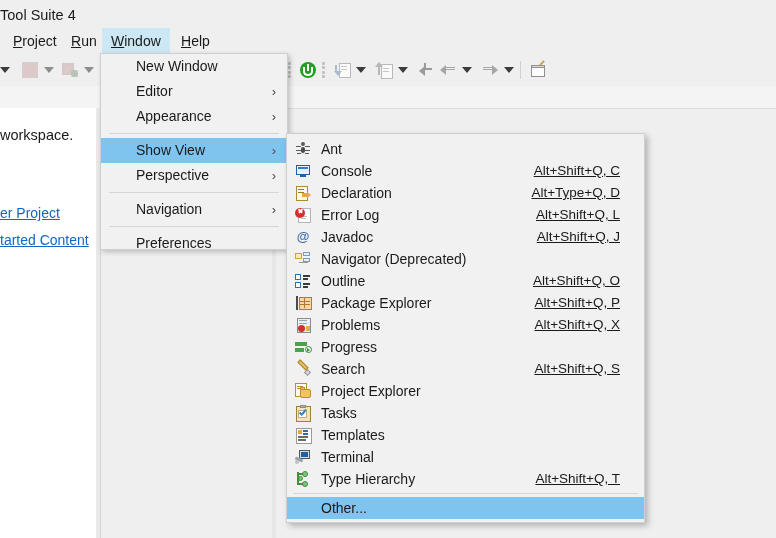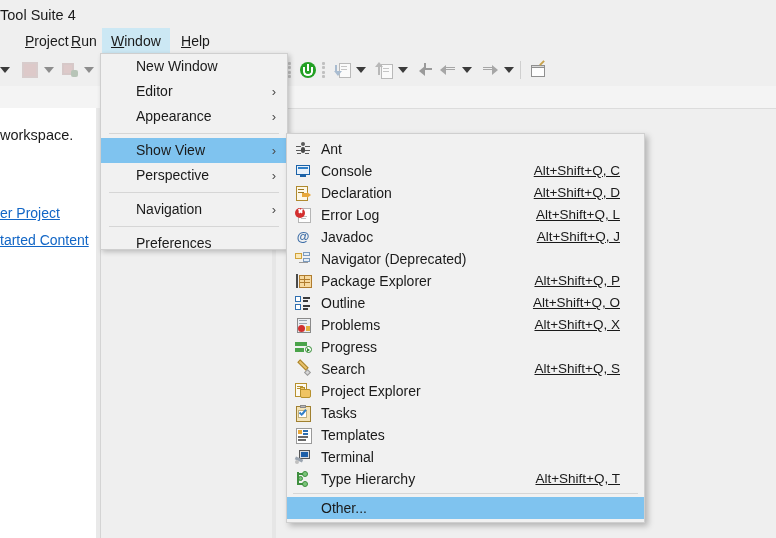--- a/index.html
+++ b/index.html
@@ -85,21 +85,21 @@
   
   .ic{position:relative;width:16px;height:16px;display:block;}
   .ic b,.ic i,.ic s{position:absolute;display:block;font-style:normal;text-decoration:none;}
 </style>
 </head>
 <body>
 
 <div class="abs" id="app-title">Tool Suite 4</div>
 
 <div class="abs" id="menubar">
-  <div class="menubar-item" style="left:16px;">
+  <div class="menubar-item" style="left:4px;">
     <u>P</u><span>roject</span>
   </div>
   <div class="menubar-item" style="left:62px;">
     <u>R</u><span>un</span>
   </div>
   <div class="menubar-item" id="mb-window" style="left:102px;">
     <u>W</u><span>indow</span>
   </div>
   <div class="menubar-item" style="left:172px;">
     <u>H</u><span>elp</span>
@@ -315,21 +315,21 @@
     <span class="sv-icon">
       <span class="ic">
         <b style="left:1px;top:1px;width:10px;height:13px;border:1px solid #b08a2e;background:#fdf8e8;"></b>
         <b style="left:3px;top:4px;width:6px;height:1px;background:#9c7a28;"></b>
         <b style="left:3px;top:7px;width:6px;height:1px;background:#9c7a28;"></b>
         <b style="left:7px;top:8px;width:6px;height:4px;background:#e8a83a;"></b>
         <b style="left:12px;top:7px;width:0;height:0;border-top:3px solid transparent;border-bottom:3px solid transparent;border-left:4px solid #e8a83a;"></b>
       </span>
     </span>
     <span class="sv-label">Declaration</span>
-    <span class="sv-key">Alt+Shift+Q, D</span>
+    <span class="sv-key">Alt+Type+Q, D</span>
   </div>
 
   <div class="sv-item">
     <span class="sv-icon">
       <span class="ic">
         <b style="left:3px;top:1px;width:11px;height:13px;border:1px solid #b5b5b5;background:#fefefe;"></b>
         <b style="left:6px;top:9px;width:6px;height:1px;background:#c0c0c0;"></b>
         <b style="left:6px;top:11px;width:5px;height:1px;background:#c0c0c0;"></b>
         <b style="left:0;top:1px;width:10px;height:10px;border-radius:50%;background:#d32f2f;"></b>
         <b style="left:3px;top:3px;width:5px;height:1.5px;background:#ffffff;transform:rotate(45deg);"></b>
@@ -359,49 +359,49 @@
         <b style="left:4px;top:11px;width:9px;height:1px;background:#9a9a9a;"></b>
       </span>
     </span>
     <span class="sv-label">Navigator (Deprecated)</span>
     <span class="sv-key"></span>
   </div>
 
   <div class="sv-item">
     <span class="sv-icon">
       <span class="ic">
-        <b style="left:1px;top:1px;width:1.5px;height:14px;background:#4a4a4a;"></b>
-        <b style="left:4px;top:2px;width:11px;height:11px;border:1px solid #b07c2e;background:#f6d9a0;"></b>
-        <b style="left:9px;top:2px;width:1px;height:11px;background:#b07c2e;"></b>
-        <b style="left:4px;top:6px;width:11px;height:1px;background:#b07c2e;"></b>
-        <b style="left:4px;top:9px;width:11px;height:1px;background:#b07c2e;"></b>
-      </span>
-    </span>
-    <span class="sv-label">Package Explorer</span>
-    <span class="sv-key">Alt+Shift+Q, P</span>
-  </div>
-
-  <div class="sv-item">
-    <span class="sv-icon">
-      <span class="ic">
         <b style="left:0;top:1px;width:6px;height:6px;border:1.5px solid #2f6fb0;background:#ffffff;box-sizing:border-box;"></b>
         <b style="left:0;top:9px;width:6px;height:6px;border:1.5px solid #2f6fb0;background:#ffffff;box-sizing:border-box;"></b>
         <b style="left:8px;top:2px;width:7px;height:1.5px;background:#3a3a3a;"></b>
         <b style="left:8px;top:5px;width:5px;height:1.5px;background:#3a3a3a;"></b>
         <b style="left:8px;top:10px;width:7px;height:1.5px;background:#3a3a3a;"></b>
         <b style="left:8px;top:13px;width:5px;height:1.5px;background:#3a3a3a;"></b>
       </span>
     </span>
     <span class="sv-label">Outline</span>
     <span class="sv-key">Alt+Shift+Q, O</span>
   </div>
 
   <div class="sv-item">
     <span class="sv-icon">
       <span class="ic">
+        <b style="left:1px;top:1px;width:1.5px;height:14px;background:#4a4a4a;"></b>
+        <b style="left:4px;top:2px;width:11px;height:11px;border:1px solid #b07c2e;background:#f6d9a0;"></b>
+        <b style="left:9px;top:2px;width:1px;height:11px;background:#b07c2e;"></b>
+        <b style="left:4px;top:6px;width:11px;height:1px;background:#b07c2e;"></b>
+        <b style="left:4px;top:9px;width:11px;height:1px;background:#b07c2e;"></b>
+      </span>
+    </span>
+    <span class="sv-label">Package Explorer</span>
+    <span class="sv-key">Alt+Shift+Q, P</span>
+  </div>
+
+  <div class="sv-item">
+    <span class="sv-icon">
+      <span class="ic">
         <b style="left:2px;top:1px;width:12px;height:13px;border:1px solid #8a8a8a;background:#eceff3;"></b>
         <b style="left:4px;top:3px;width:8px;height:1px;background:#9aa4b0;"></b>
         <b style="left:4px;top:6px;width:8px;height:1px;background:#9aa4b0;"></b>
         <b style="left:3px;top:8px;width:7px;height:7px;border-radius:50%;background:#d03030;"></b>
         <b style="left:11px;top:9px;width:4px;height:5px;background:#e0b040;"></b>
       </span>
     </span>
     <span class="sv-label">Problems</span>
     <span class="sv-key">Alt+Shift+Q, X</span>
   </div>

